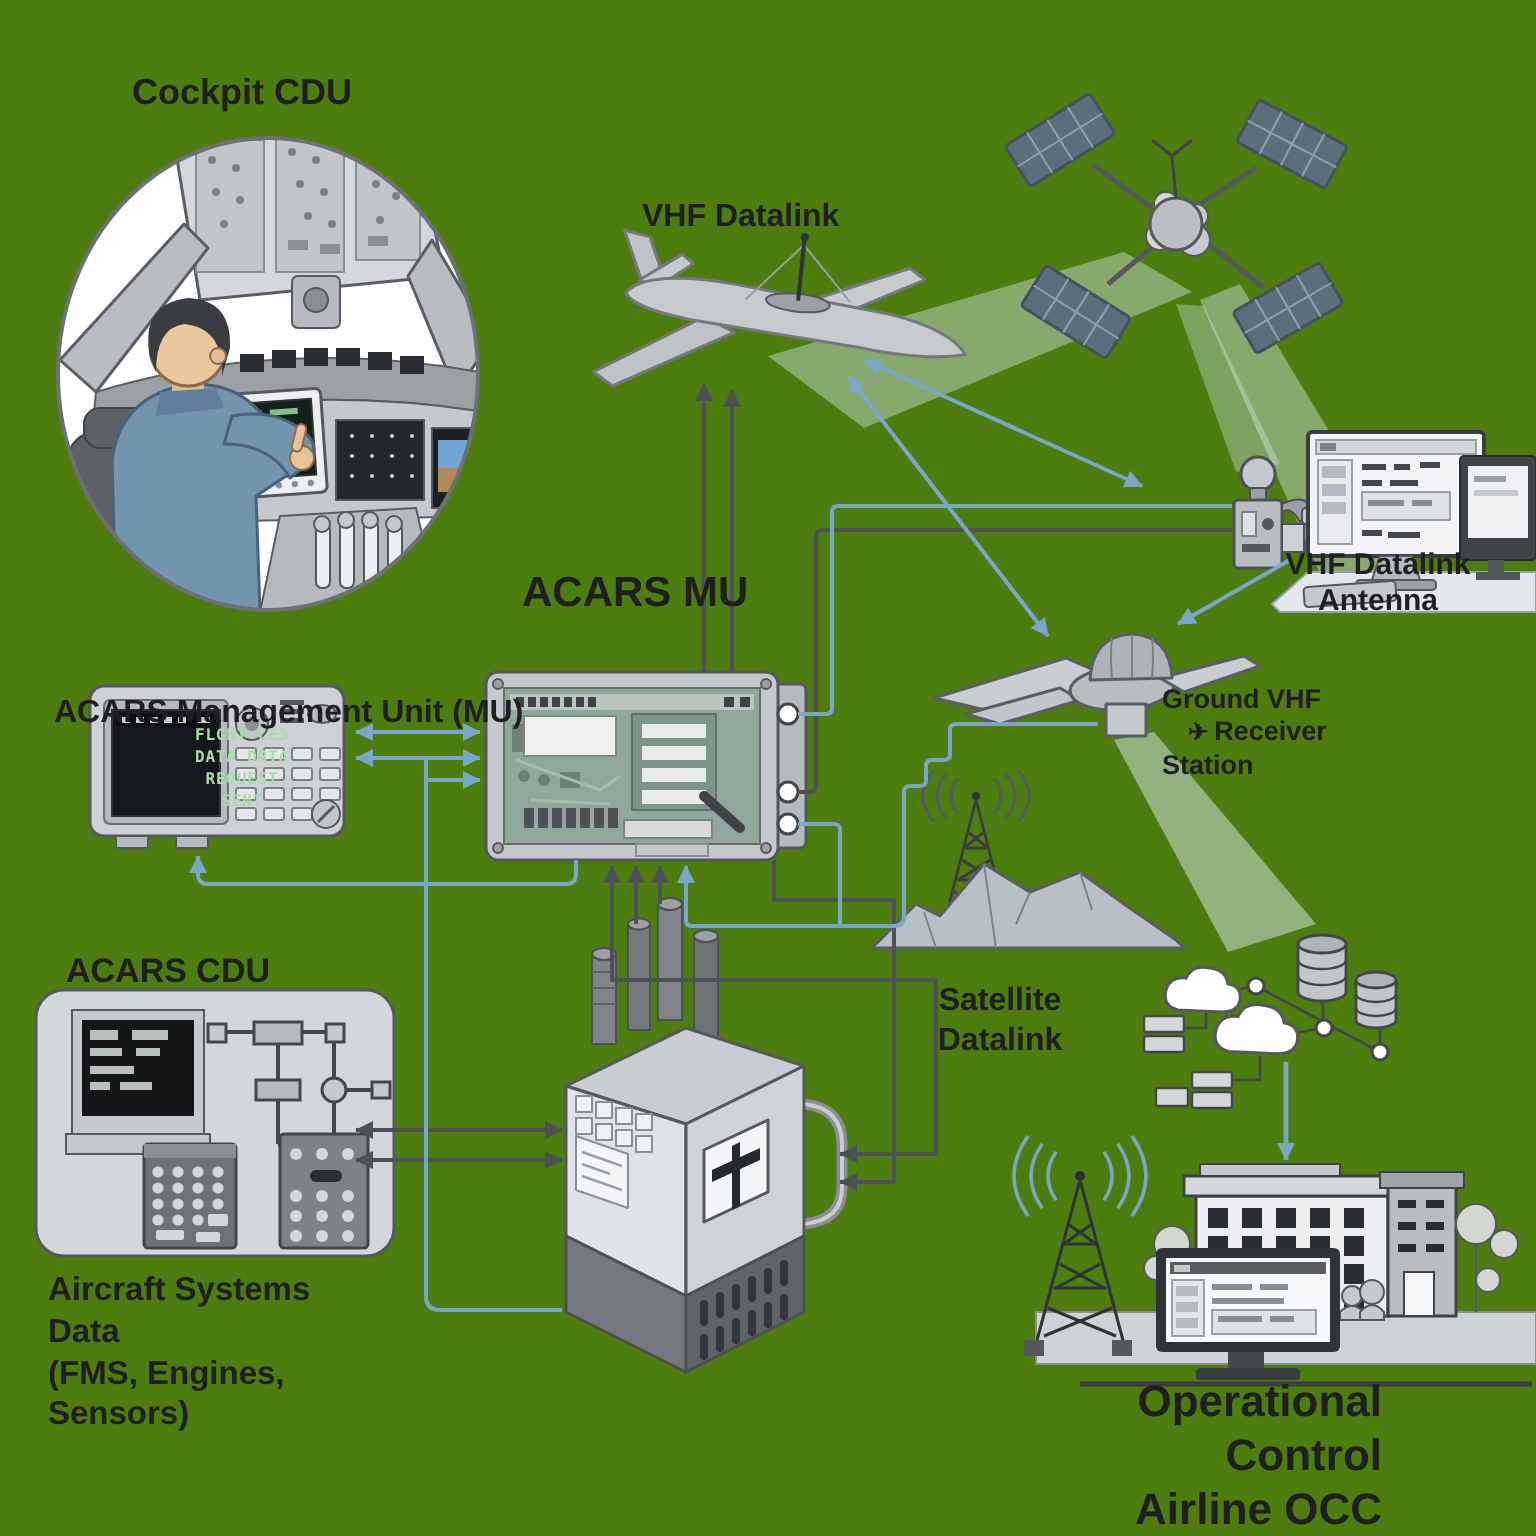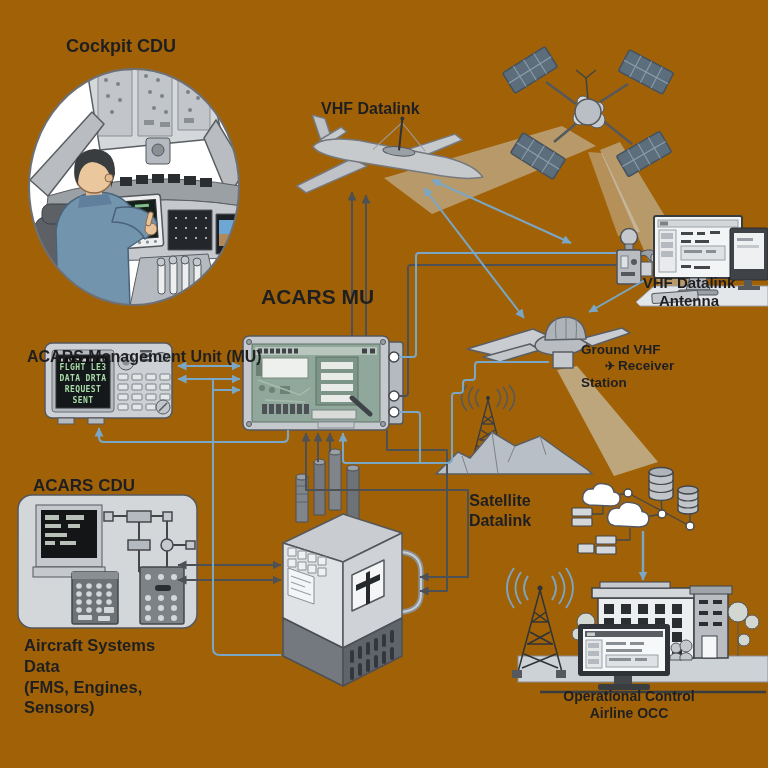--- a/index.html
+++ b/index.html
@@ -1,38 +1,38 @@
 <!DOCTYPE html>
 <html><head>
 <meta charset="utf-8">
 <style>
   html,body{margin:0;padding:0;background:#fdfdfd;}
-  .stage{position:relative;width:768px;height:768px;background:#a16207;overflow:hidden;
+  .stage{position:relative;width:768px;height:768px;background:#4d7c0f;overflow:hidden;
          font-family:"Liberation Sans", sans-serif;}
   .stage svg{position:absolute;left:0;top:0;}
   .lbl{position:absolute;color:#1f1f21;font-weight:700;line-height:1.22;white-space:nowrap;}
   .lbl.center{text-align:center;white-space:normal;}
   .lbl.right{text-align:left;white-space:normal;}
   #cockpit-cdu-label{left:66px;top:36px;font-size:18px;}
   #vhf-datalink-label{left:321px;top:99px;font-size:16px;}
   #satellite-datalink-label{left:455px;top:164px;font-size:16px;}
   #vhf-antenna-label{left:636px;top:274px;width:106px;font-size:15px;}
   #acars-mu-unit-label{left:27px;top:311px;font-size:16px;margin-top:36px;}
   #acars-mu-label{left:261px;top:284px;font-size:21px;}
   #ground-station-label{left:581px;top:342px;font-size:13.5px;font-weight:700;}
-  #ground-station-label .l2{margin-left:24px;}
+  #ground-station-label .l2{margin-left:13px;}
   #ground-station-label .l3{}
   #ground-station-label .plane-glyph{font-size:12px;margin-right:3px;}
   #acars-cdu-label{left:33px;top:476px;font-size:17px;}
   #sat-datalink-mid-label{left:454px;top:491px;width:92px;font-size:16px;}
   #aircraft-systems-label{left:24px;top:635px;width:156px;font-size:16.5px;line-height:1.26;}
-  #occ-label{left:548px;top:688px;width:162px;font-size:14px;}
+  #occ-label{left:529px;top:688px;width:162px;font-size:22px;text-align:right;}
   #mu-screen-text{position:absolute;left:56px;top:362px;width:54px;text-align:center;
     font-family:"DejaVu Sans Mono", monospace;font-size:8px;line-height:11px;
-    color:#a8dca8;font-weight:700;letter-spacing:.4px;}
+    color:#a8dca8;font-weight:700;letter-spacing:.4px;padding-left:38px;}
 </style>
 </head>
 <body>
 
 <div class="stage">
 
 <svg width="768" height="768" viewBox="0 0 768 768">
   <defs>
     <marker id="mB" markerUnits="userSpaceOnUse" markerWidth="11" markerHeight="11" refX="8.5" refY="4.5" orient="auto-start-reverse">
       <path d="M0,0 L9,4.5 L0,9 Z" fill="#7aa7c7"></path>

